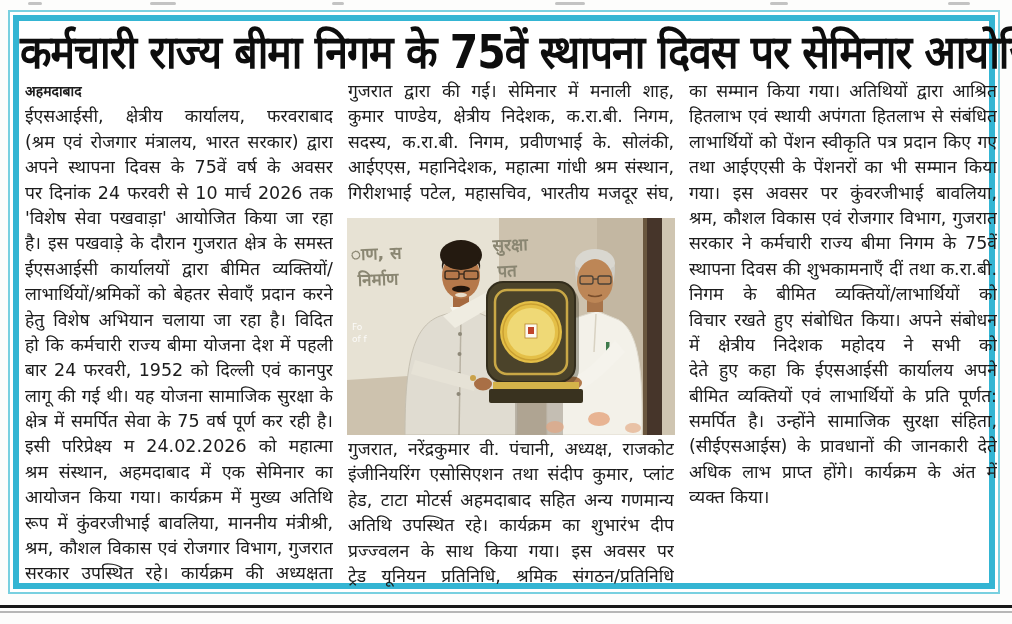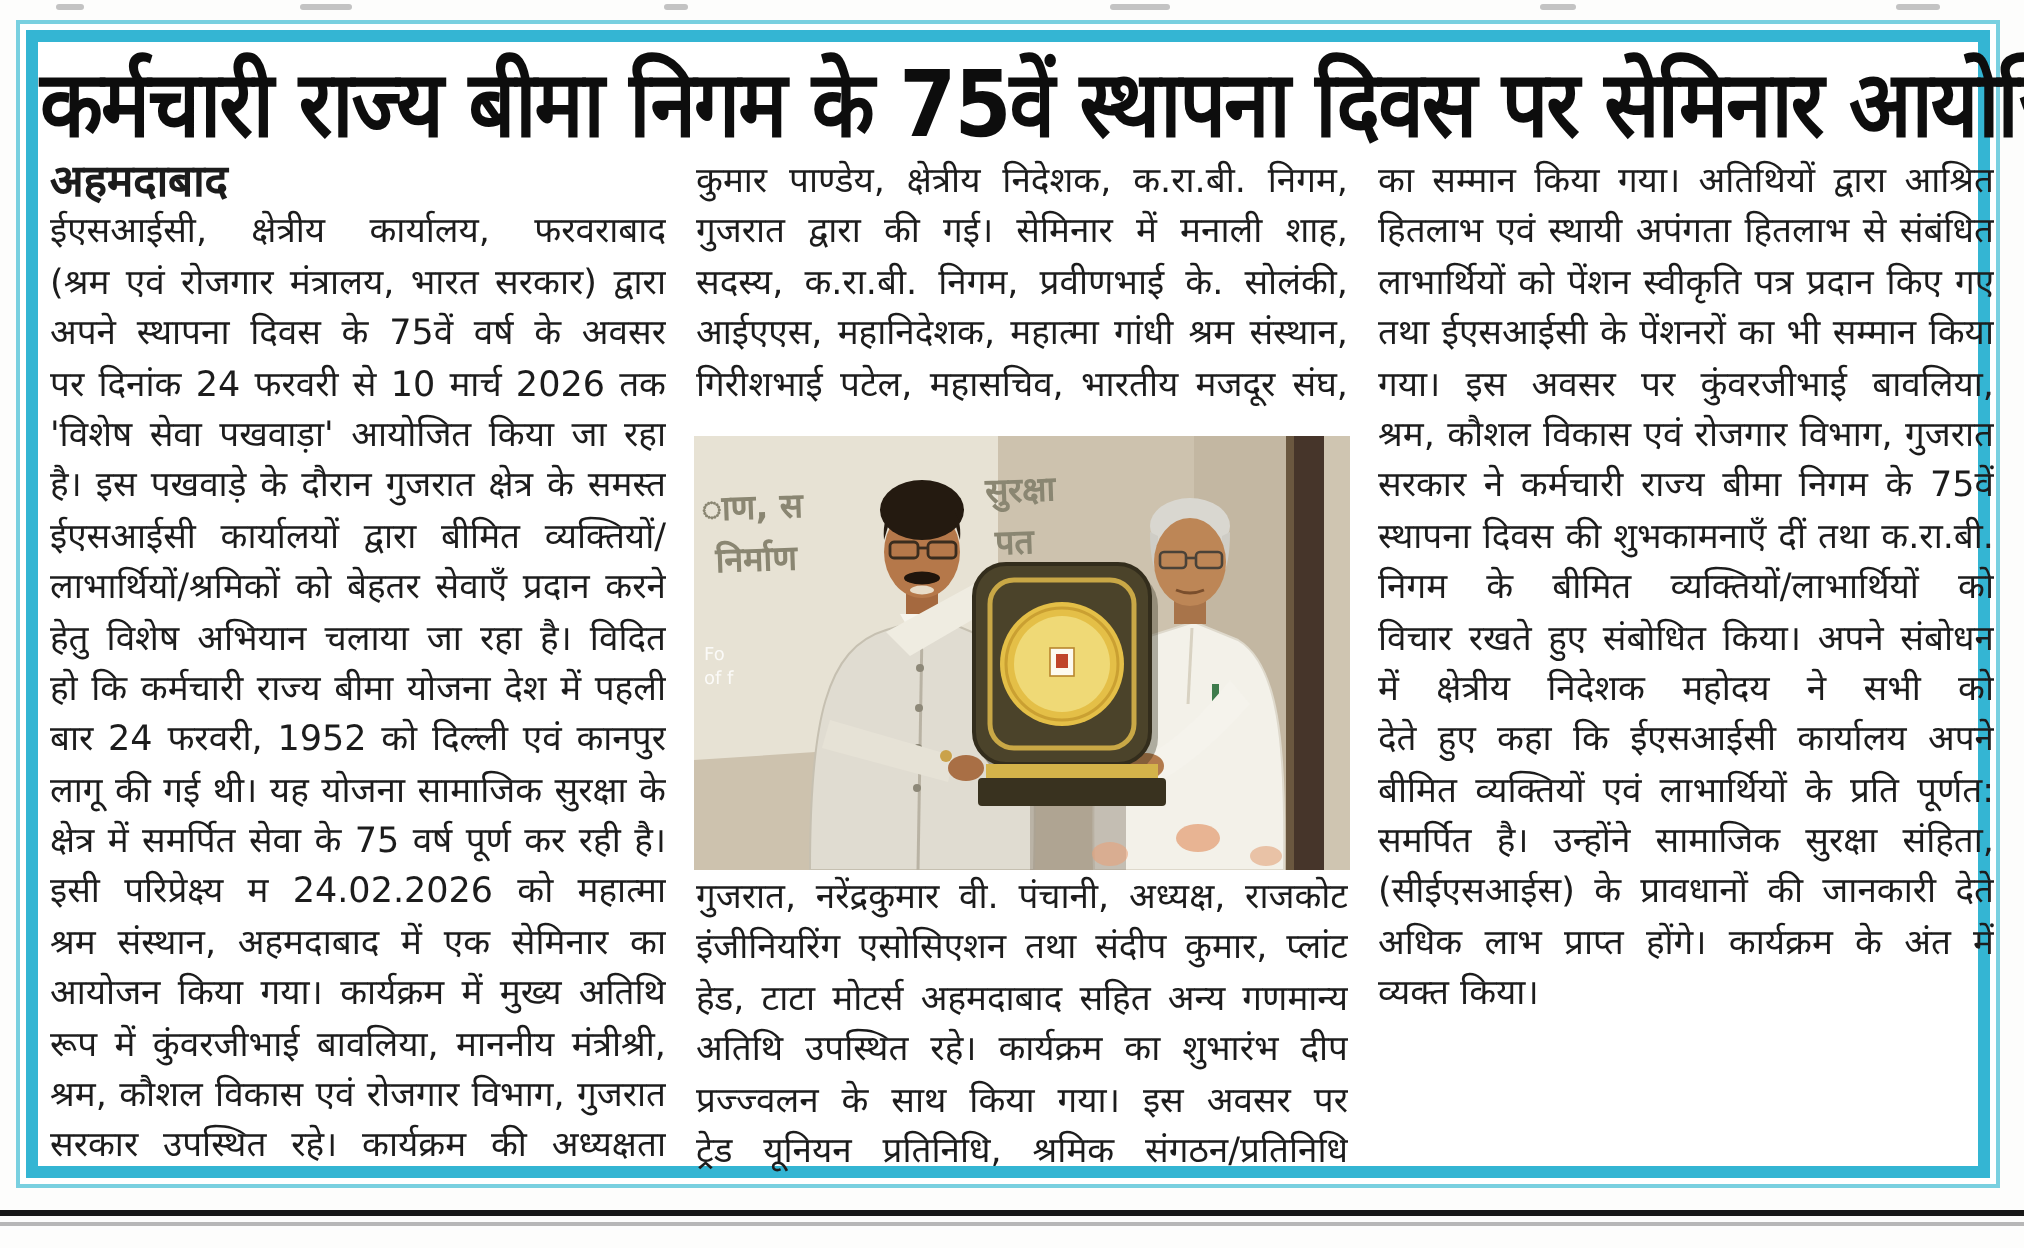--- a/index.html
+++ b/index.html
@@ -20,21 +20,21 @@
     position:absolute;left:20px;top:20px;width:972px;height:54px;margin:0;
     text-align:center;font-size:41px;font-weight:700;letter-spacing:-1px;
     color:#0d0d0d;white-space:nowrap;transform:scaleY(1.12);transform-origin:50% 20%;
   }
   .col{position:absolute;top:79px;font-size:17.5px;line-height:25.4px;color:#1c1c1c;}
   .col1{left:25px;width:308px;}
   .col2top{left:348px;width:326px;}
   .col2bot{left:348px;top:437px;width:326px;}
   .col3{left:689px;width:308px;}
   .line{text-align:justify;text-align-last:justify;height:25.4px;overflow:hidden;}
-  .dateline{font-weight:700;text-align:left;text-align-last:left;font-size:22px;}
+  .dateline{font-weight:700;text-align:left;text-align-last:left;font-size:14px;}
   .lastline{text-align-last:left;}
   .photo{
     position:absolute;left:347px;top:218px;width:328px;height:217px;overflow:hidden;
     background:#cdc2ae;
   }
   .photo svg{display:block;}
   .rule-black{position:absolute;left:0;top:605px;width:1012px;height:3px;background:#181818;}
   .rule-gray{position:absolute;left:0;top:611px;width:1012px;height:2px;background:#b7b7b7;}
 </style>
 </head>
@@ -75,22 +75,22 @@
         <div class="line">श्रम संस्थान, अहमदाबाद में एक सेमिनार का</div>
         <div class="line">आयोजन किया गया। कार्यक्रम में मुख्य अतिथि के</div>
         <div class="line">रूप में  कुंवरजीभाई बावलिया, माननीय मंत्रीश्री,</div>
         <div class="line">श्रम, कौशल विकास एवं रोजगार विभाग, गुजरात</div>
         <div class="line">सरकार उपस्थित रहे। कार्यक्रम की अध्यक्षता  हेमंत</div>
       </div>
   </div>
 
   <div class="col col2top">
     <div>
+        <div class="line">गुजरात द्वारा की गई। सेमिनार में  मनाली शाह,</div>
         <div class="line">कुमार पाण्डेय, क्षेत्रीय निदेशक, क.रा.बी. निगम,</div>
-        <div class="line">गुजरात द्वारा की गई। सेमिनार में  मनाली शाह,</div>
         <div class="line">सदस्य, क.रा.बी. निगम,  प्रवीणभाई के. सोलंकी,</div>
         <div class="line">आईएएस, महानिदेशक, महात्मा गांधी श्रम संस्थान,</div>
         <div class="line">गिरीशभाई पटेल, महासचिव, भारतीय मजदूर संघ,</div>
       </div>
   </div>
 
   <div class="photo">
     <svg width="328" height="217" viewBox="0 0 328 217" xmlns="http://www.w3.org/2000/svg">
 
       <rect x="0" y="0" width="328" height="217" fill="#cdc2ae"></rect>
@@ -186,21 +186,21 @@
         <div class="line">प्रज्ज्वलन के साथ किया गया। इस अवसर पर</div>
         <div class="line">ट्रेड यूनियन प्रतिनिधि, श्रमिक संगठन/प्रतिनिधि</div>
       </div>
   </div>
 
   <div class="col col3">
     <div>
         <div class="line">का सम्मान किया गया। अतिथियों द्वारा आश्रित</div>
         <div class="line">हितलाभ एवं स्थायी अपंगता हितलाभ से संबंधित</div>
         <div class="line">लाभार्थियों को पेंशन स्वीकृति पत्र प्रदान किए गए</div>
-        <div class="line">तथा ईएसआईसी के पेंशनरों का भी सम्मान किया</div>
+        <div class="line">तथा आईएएसी के पेंशनरों का भी सम्मान किया</div>
         <div class="line">गया। इस अवसर पर  कुंवरजीभाई बावलिया,</div>
         <div class="line">श्रम, कौशल विकास एवं रोजगार विभाग, गुजरात</div>
         <div class="line">सरकार ने कर्मचारी राज्य बीमा निगम के 75वें</div>
         <div class="line">स्थापना दिवस की शुभकामनाएँ दीं तथा क.रा.बी.</div>
         <div class="line">निगम के बीमित व्यक्तियों/लाभार्थियों को संबोधित</div>
         <div class="line">विचार रखते हुए संबोधित किया। अपने संबोधन</div>
         <div class="line">में क्षेत्रीय निदेशक महोदय ने सभी को शुभकामनाएँ</div>
         <div class="line">देते हुए कहा कि ईएसआईसी कार्यालय अपने</div>
         <div class="line">बीमित व्यक्तियों एवं लाभार्थियों के प्रति पूर्णत:</div>
         <div class="line">समर्पित है। उन्होंने सामाजिक सुरक्षा संहिता, 2020</div>

